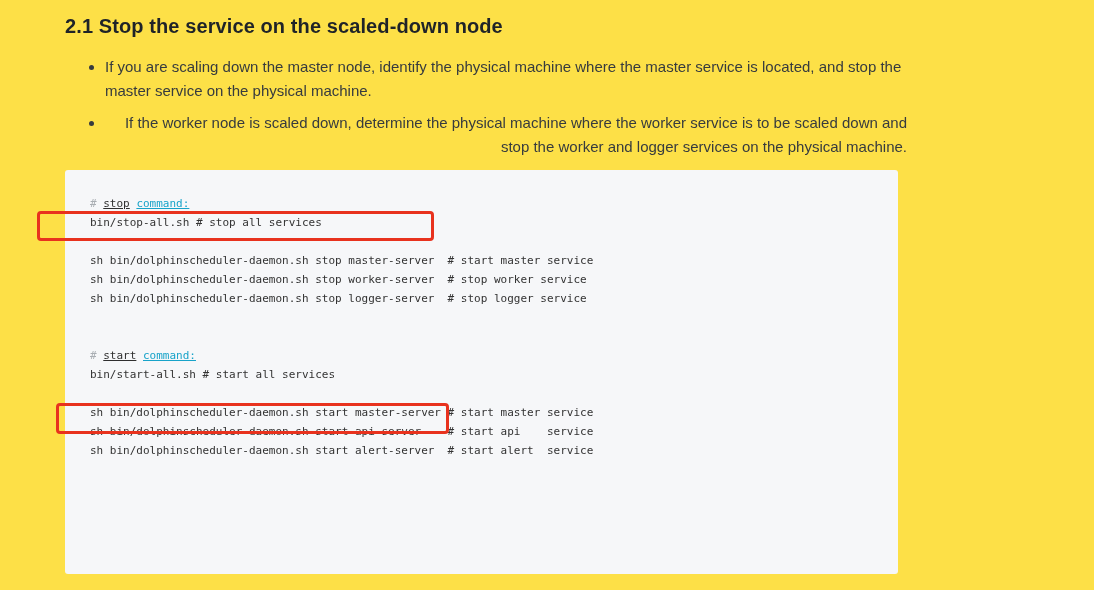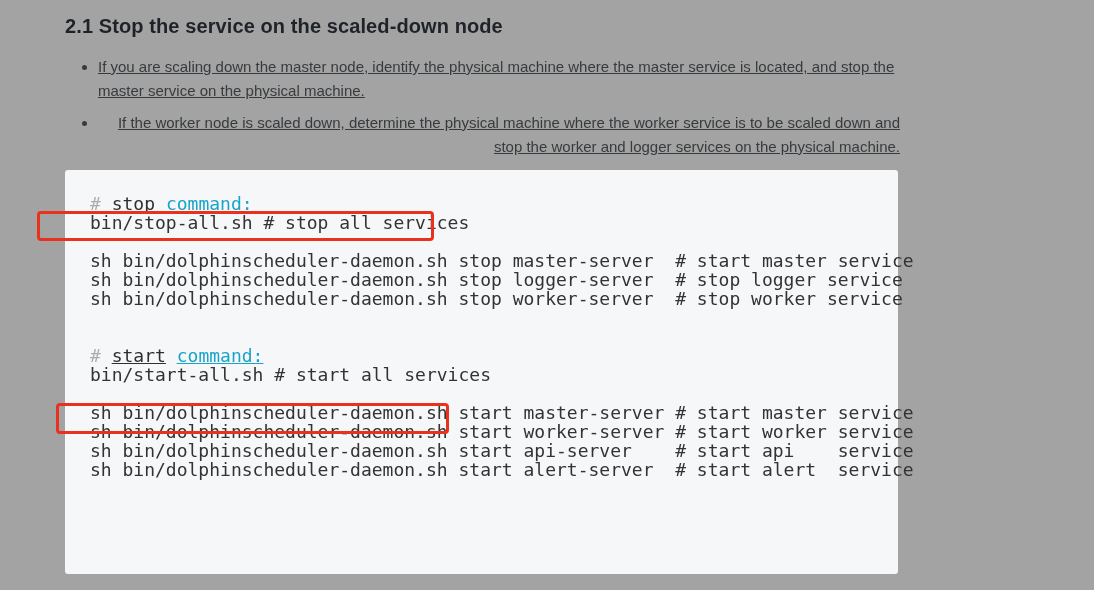--- a/index.html
+++ b/index.html
@@ -1,19 +1,19 @@
 <!DOCTYPE html>
 <html style="--heading-text: #1f2328; --body-text: #373b3e; --code-bg: #f6f7f9; --code-text: #333333; --code-hash: #a9aeb3; --code-kw: #2f2f2f; --code-builtin: #18a3c9; --annot-red: #e8321e;"><head>
 <meta charset="utf-8">
 <style>
   html,body{margin:0;padding:0;background:#ffffff;}
   .page{
     position:relative;
     width:1094px;height:590px;
-    background:#a3a3a3;
+    background:#fde047;
     font-family:"Liberation Sans","DejaVu Sans",sans-serif;
     overflow:hidden;
   }
   .heading{
     margin:0;
     padding:13px 0 0 65px;
     font-size:20px;
     line-height:27px;
     font-weight:bold;
     color:var(--heading-text,#1f2328);
@@ -22,34 +22,33 @@
   .bullets{
     margin:15px 0 0 0;
     padding:0 0 0 97px;
     list-style:disc outside;
     color:var(--body-text,#373b3e);
     font-size:15px;
     line-height:24px;
   }
   .bullets li{
     max-width:802px;
-    margin:1px;
-    text-decoration:underline;
+    margin:8px;
   }
   .bullets li + li{margin-top:8px;text-align:right;}
   .codeblock{
     position:absolute;
     left:65px;top:170px;
     width:833px;height:404px;
     box-sizing:border-box;
     background:var(--code-bg,#f6f7f9);
     border-radius:3px;
     padding:24px 10px 0 25px;
     font-family:"DejaVu Sans Mono","Liberation Mono",monospace;
-    font-size:18px;
+    font-size:11px;
     color:var(--code-text,#333333);
   }
   .code-line{
     height:19px;
     line-height:19px;
     white-space:pre;
   }
   .seg-plain{color:var(--code-text,#333333);margin-top:24px;}
   .seg-hash{color:var(--code-hash,#a9aeb3);}
   .seg-kwu{color:var(--code-kw,#2f2f2f);text-decoration:underline;}
@@ -72,27 +71,26 @@
   <h2 class="heading">2.1 Stop the service on the scaled-down node</h2>
   <ul class="bullets" id="bullet-list">
       <li>If you are scaling down the master node, identify the physical machine where the master service is located, and stop the master service on the physical machine.</li>
       <li>If the worker node is scaled down, determine the physical machine where the worker service is to be scaled down and stop the worker and logger services on the physical machine.</li>
     </ul>
   <div class="codeblock" id="code-block">
       <div class="code-line"><span class="seg-hash"># </span><span class="seg-kwu">stop</span><span class="seg-plain"> </span><span class="seg-biu">command:</span></div>
       <div class="code-line"><span class="seg-plain">bin/stop-all.sh # stop all services</span></div>
       <div class="code-line">&nbsp;</div>
       <div class="code-line"><span class="seg-plain">sh bin/dolphinscheduler-daemon.sh stop master-server  # start master service</span></div>
+      <div class="code-line"><span class="seg-plain">sh bin/dolphinscheduler-daemon.sh stop worker-server  # stop worker service</span></div>
       <div class="code-line"><span class="seg-plain">sh bin/dolphinscheduler-daemon.sh stop logger-server  # stop logger service</span></div>
-      <div class="code-line"><span class="seg-plain">sh bin/dolphinscheduler-daemon.sh stop worker-server  # stop worker service</span></div>
       <div class="code-line">&nbsp;</div>
       <div class="code-line">&nbsp;</div>
       <div class="code-line"><span class="seg-hash"># </span><span class="seg-kwu">start</span><span class="seg-plain"> </span><span class="seg-biu">command:</span></div>
       <div class="code-line"><span class="seg-plain">bin/start-all.sh # start all services</span></div>
       <div class="code-line">&nbsp;</div>
       <div class="code-line"><span class="seg-plain">sh bin/dolphinscheduler-daemon.sh start master-server # start master service</span></div>
-      <div class="code-line"><span class="seg-plain">sh bin/dolphinscheduler-daemon.sh start worker-server # start worker service</span></div>
       <div class="code-line"><span class="seg-plain">sh bin/dolphinscheduler-daemon.sh start api-server    # start api    service</span></div>
       <div class="code-line"><span class="seg-plain">sh bin/dolphinscheduler-daemon.sh start alert-server  # start alert  service</span></div>
     </div>
   <div class="annot annot-1"></div>
   <div class="annot annot-2"></div>
 </div>
 
 </body></html>

